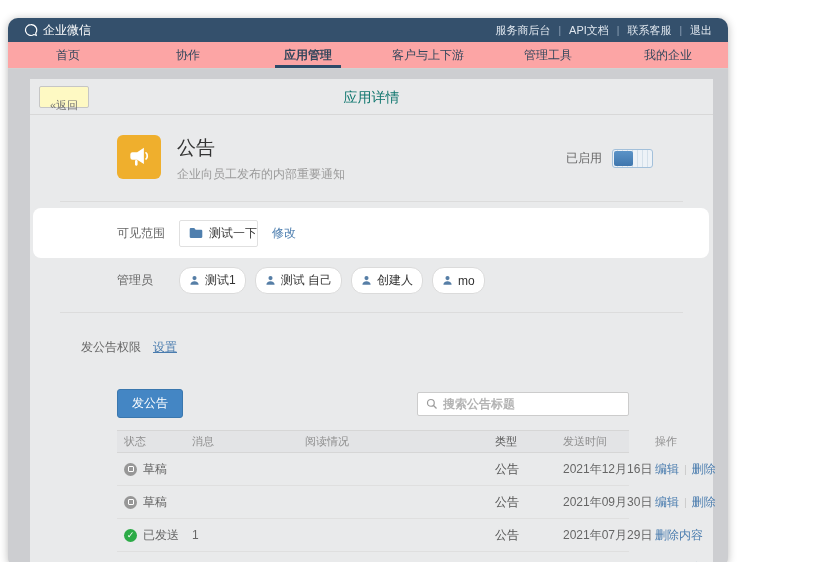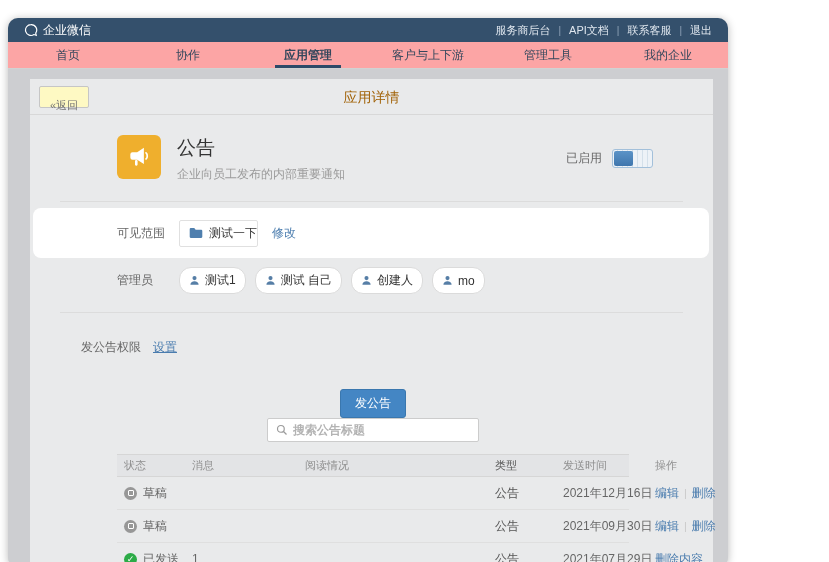--- a/index.html
+++ b/index.html
@@ -23,21 +23,21 @@
   .nav-tab.active::after { content:""; position:absolute; bottom:0; left:50%; transform:translateX(-50%);
                            width:66px; height:3px; background:#2e4a68; }
 
   
   .content-bg { position:absolute; top:52px; bottom:0; left:0; right:0; background:#cdced1; }
   .container { position:absolute; left:22px; right:15px; top:9px; bottom:0; background:#e9eaeb; }
 
   .title-row { height:36px; border-bottom:1px solid #d8d8d8; position:relative; }
   .back-btn { position:absolute; left:9px; top:7px; height:22px; padding:8px 10px; background:#fef9c3;
               border:1px solid #c6c6c6; border-radius:2px; font-size:11px; color:#737373; line-height:20px; cursor:pointer; }
-  .page-title { text-align:center; line-height:36px; font-size:14px; color:#a16207; }
+  .page-title { text-align:center; line-height:36px; font-size:14px; color:#0f766e; }
 
   .app-header { display:flex; align-items:flex-start; padding:20px 60px 0 87px; }
   .app-icon { width:44px; height:44px; border-radius:6px; background:#efaf2d; display:flex; align-items:center; justify-content:center; flex:none; }
   .app-meta { margin-left:16px; }
   .app-name { font-size:19px; color:#333; }
   .app-desc { font-size:12px; color:#9b9b9b; margin-top:5px; }
   .status-wrap { margin-left:auto; display:flex; align-items:center; margin-top:14px; }
   .status-label { font-size:12px; color:#666; margin-right:10px; }
   .toggle { width:41px; height:19px; border:1px solid #a3c0da; border-radius:3px; background:#edf2f7; position:relative; cursor:pointer;
             background-image:repeating-linear-gradient(90deg, transparent 0 4px, #d4e0ea 4px 5px); }
@@ -56,21 +56,21 @@
   .band-edit { margin-left:14px; }
 
   .admin-row { display:flex; align-items:center; padding-left:87px; margin-top:9px; }
   .admin-chips { display:flex; gap:9px; }
   .member-chip { display:flex; align-items:center; gap:5px; padding:4px 9px; background:#fff;
                  border:1px solid #dbdbdb; border-radius:12px; font-size:12px; color:#333; }
 
   .perm-row { display:flex; align-items:center; padding-left:51px; margin-top:26px; }
   .perm-label { font-size:12px; color:#666; margin-right:12px; }
 
-  .toolbar { display:flex; align-items:center; justify-content:space-between; margin:33px 84px 0 87px;flex-direction:column; }
+  .toolbar { display:flex; align-items:center; justify-content:space-between; margin:33px 84px 0 87px; }
   .send-btn { background:#4486c4; border:1px solid #3a77ae; border-radius:3px; color:#fff; font-size:12px;
               padding:5px 14px; cursor:pointer; }
   .search-box { width:212px; height:24px; background:#fff; border:1px solid #ccc; border-radius:2px;
                 display:flex; align-items:center; padding:0 8px; gap:5px; }
   .search-box input { border:none; outline:none; flex:1; font-size:12px; color:#555; background:transparent;
                       font-family:"Liberation Sans","DejaVu Sans",sans-serif;font-weight:bold; }
   .search-box input::placeholder { color:#b3b3b3; }
 
   
   .table { margin:12px 84px 0 87px; }

